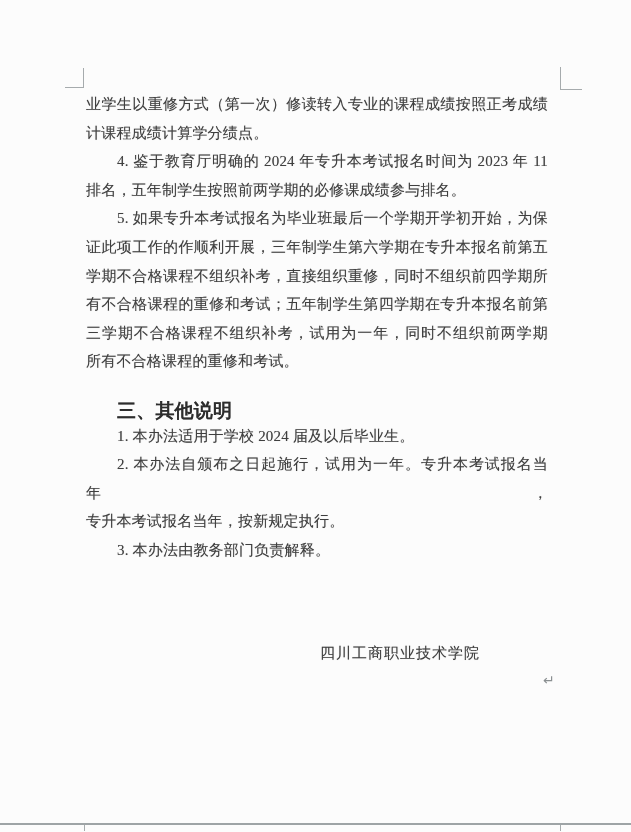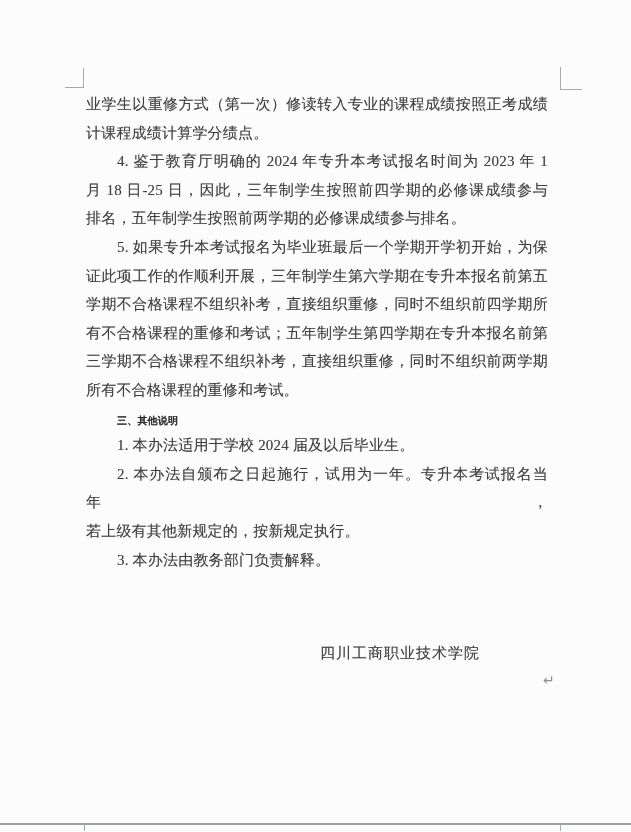--- a/index.html
+++ b/index.html
@@ -13,22 +13,22 @@
   
   .docbody{position:absolute;left:86px;top:90px;width:462px;}
   .line{
     font-size:15px;line-height:28.6px;color:#3f3f3f;
     letter-spacing:0.2px;
     text-shadow:0 0 0.7px rgba(80,80,80,0.45);
   }
   .fill{text-align:justify;text-align-last:justify;text-justify:inter-character;}
   .indent{text-indent:31px;}
   .heading{
-    font-weight:bold;color:#2d2d2d;font-size:10px;
-    margin-top:2px;margin-bottom:-4px;
+    font-weight:bold;color:#2d2d2d;font-size:19px;
+    margin-top:21px;margin-bottom:-4px;
     text-shadow:0 0 0.6px rgba(45,45,45,0.5);
   }
 
   
   .sig{position:absolute;left:86px;top:611px;width:461px;text-align:right;}
   .sig div{font-size:15px;line-height:28.8px;color:#3f3f3f;letter-spacing:1px;
     text-shadow:0 0 0.7px rgba(80,80,80,0.45);margin-top:28px;}
   .sig-org{padding-right:67px;}
   .sig-date{padding-right:77px;letter-spacing:0.6px;}
 
@@ -55,33 +55,32 @@
 <div class="page">
 
   <div class="mark mark-tl"></div>
   <div class="mark mark-tr"></div>
   <div class="mark mark-bl"></div>
   <div class="mark mark-br"></div>
 
   <div class="docbody">
       <div class="line fill">业学生以重修方式（第一次）修读转入专业的课程成绩按照正考成绩</div>
       <div class="line">计课程成绩计算学分绩点。</div>
-      <div class="line indent fill">4. 鉴于教育厅明确的 2024 年专升本考试报名时间为 2023 年 1</div>
-      <div class="line fill">月 18 日-25 日，因此，三年制学生按照前四学期的必修课成绩参与</div>
+      <div class="line indent fill">4. 鉴于教育厅明确的 2024 年专升本考试报名时间为 2023 年 11</div>
       <div class="line">排名，五年制学生按照前两学期的必修课成绩参与排名。</div>
       <div class="line indent fill">5. 如果专升本考试报名为毕业班最后一个学期开学初开始，为保</div>
       <div class="line fill">证此项工作的作顺利开展，三年制学生第六学期在专升本报名前第五</div>
       <div class="line fill">学期不合格课程不组织补考，直接组织重修，同时不组织前四学期所</div>
       <div class="line fill">有不合格课程的重修和考试；五年制学生第四学期在专升本报名前第</div>
-      <div class="line fill">三学期不合格课程不组织补考，直接组织重修，同时不组织前两学期</div>
+      <div class="line fill">三学期不合格课程不组织补考，试用为一年，同时不组织前两学期</div>
       <div class="line">所有不合格课程的重修和考试。</div>
       <div class="line heading indent">三、其他说明</div>
       <div class="line indent">1. 本办法适用于学校 2024 届及以后毕业生。</div>
       <div class="line indent fill">2. 本办法自颁布之日起施行，试用为一年。专升本考试报名当年，</div>
-      <div class="line">若上级有其他新规定的，按新规定执行。</div>
+      <div class="line">专升本考试报名当年，按新规定执行。</div>
       <div class="line indent">3. 本办法由教务部门负责解释。</div>
     </div>
 
   <div class="sig">
     <div class="sig-org">四川工商职业技术学院</div>
   </div>
 
   <div class="pilcrow">↵</div>
 
   <div class="bottom-line"></div>

